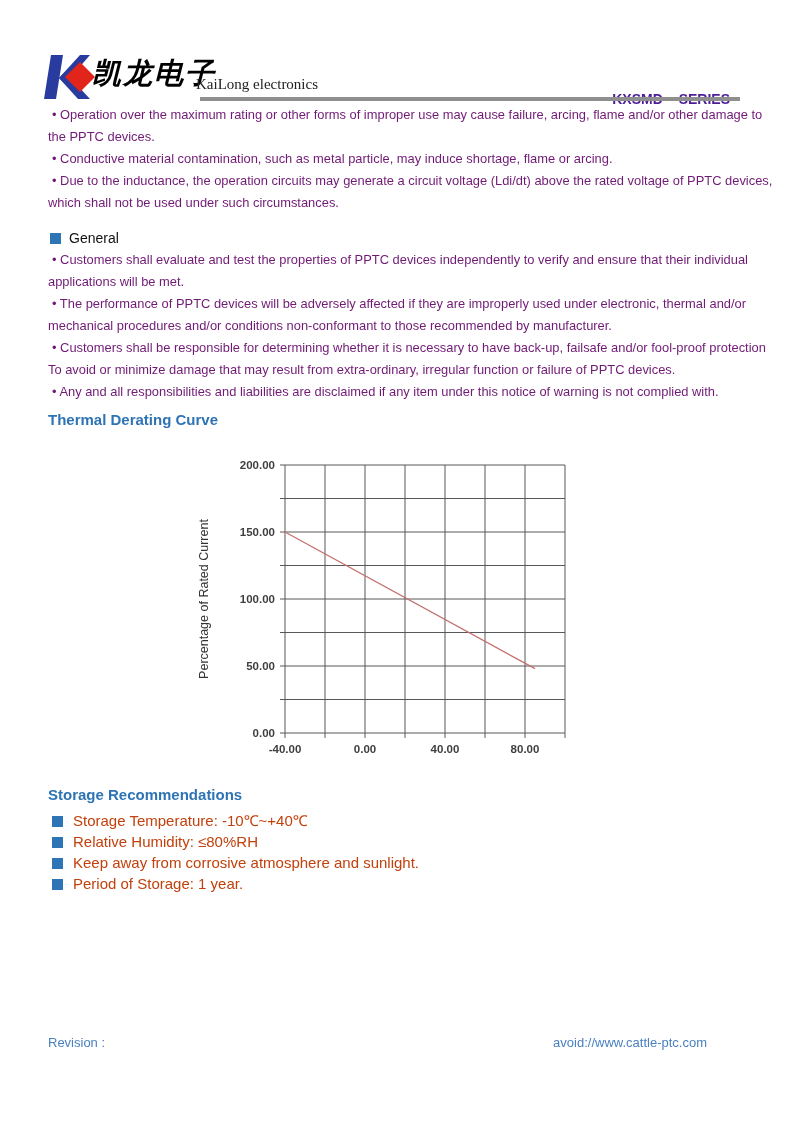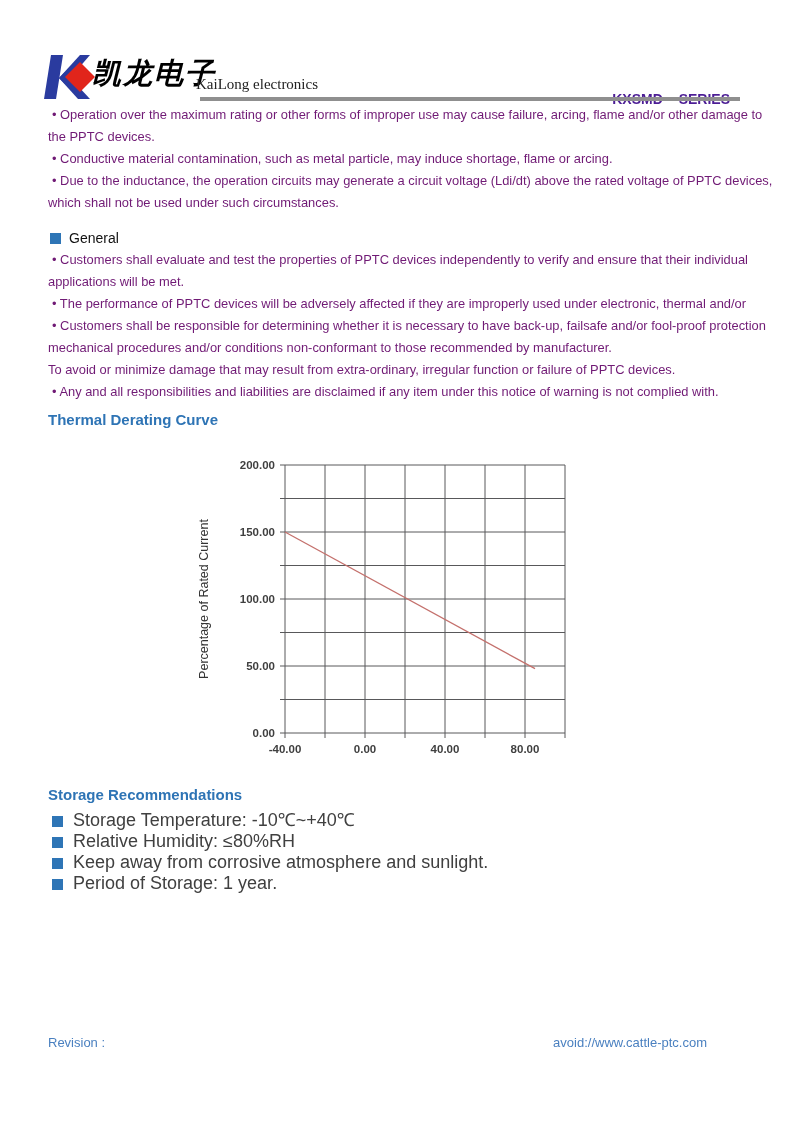--- a/index.html
+++ b/index.html
@@ -39,21 +39,21 @@
   #tdc-heading { top:411px; }
   #storage-heading { top:786px; }
   
   .chart-wrap { position:absolute; left:190px; top:453px; }
   .tick { font-family:"Liberation Sans", sans-serif; font-size:11.5px; font-weight:bold; fill:#3f3f3f; }
   .axis-label { font-family:"Liberation Sans", sans-serif; font-size:12.5px; fill:#333; }
   
   .storage-list { position:absolute; left:52px; top:810px; }
   .storage-item { height:21px; line-height:21px; white-space:nowrap; }
   .storage-item .sq { display:inline-block; width:11px; height:11px; background:#2E75B6; margin-right:10px; vertical-align:-1px; }
-  .storage-item .txt { font-size:18px; color:#404040; }
+  .storage-item .txt { font-size:15px; color:#c2410c; }
   
   .footer {
     position:absolute; left:48px; top:1035px; width:659px;
     display:flex; justify-content:space-between; align-items:center;
     font-size:13px; color:#4a80c0;
   }
   .footer a { color:#4a80c0; text-decoration:none; }
 </style>
 </head>
 <body>
@@ -78,22 +78,22 @@
     <div class="line">• Due to the inductance, the operation circuits may generate a circuit voltage (Ldi/dt) above the rated voltage of PPTC devices,</div>
     <div class="line cont">which shall not be used under such circumstances.</div>
 
     <div class="inline-heading">
       <span class="sq"></span><span class="label">General</span>
     </div>
 
     <div class="line">• Customers shall evaluate and test the properties of PPTC devices independently to verify and ensure that their individual</div>
     <div class="line cont">applications will be met.</div>
     <div class="line">• The performance of PPTC devices will be adversely affected if they are improperly used under electronic, thermal and/or</div>
+    <div class="line cont">mechanical procedures and/or conditions non-conformant to those recommended by manufacturer.</div>
     <div class="line">• Customers shall be responsible for determining whether it is necessary to have back-up, failsafe and/or fool-proof protection</div>
-    <div class="line cont">mechanical procedures and/or conditions non-conformant to those recommended by manufacturer.</div>
     <div class="line cont">To avoid or minimize damage that may result from extra-ordinary, irregular function or failure of PPTC devices.</div>
     <div class="line">• Any and all responsibilities and liabilities are disclaimed if any item under this notice of warning is not complied with.</div>
   </div>
 
   <div id="tdc-heading" class="section-heading">Thermal Derating Curve</div>
 
   <div class="chart-wrap">
     <svg id="derating-chart" width="430" height="322" viewBox="0 0 430 322">
         <line x1="95" y1="12" x2="95" y2="285" stroke="#58585a" stroke-width="1"></line>
         <line x1="135" y1="12" x2="135" y2="285" stroke="#58585a" stroke-width="1"></line>

